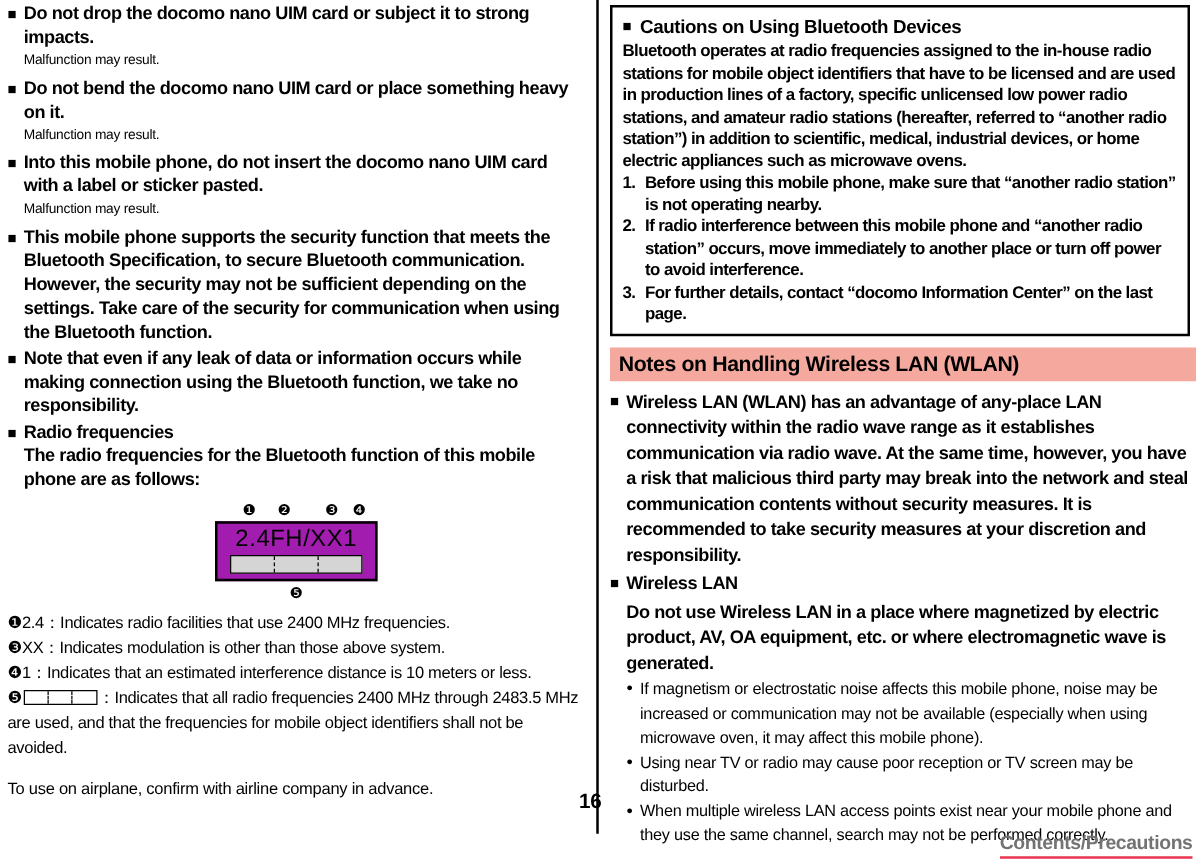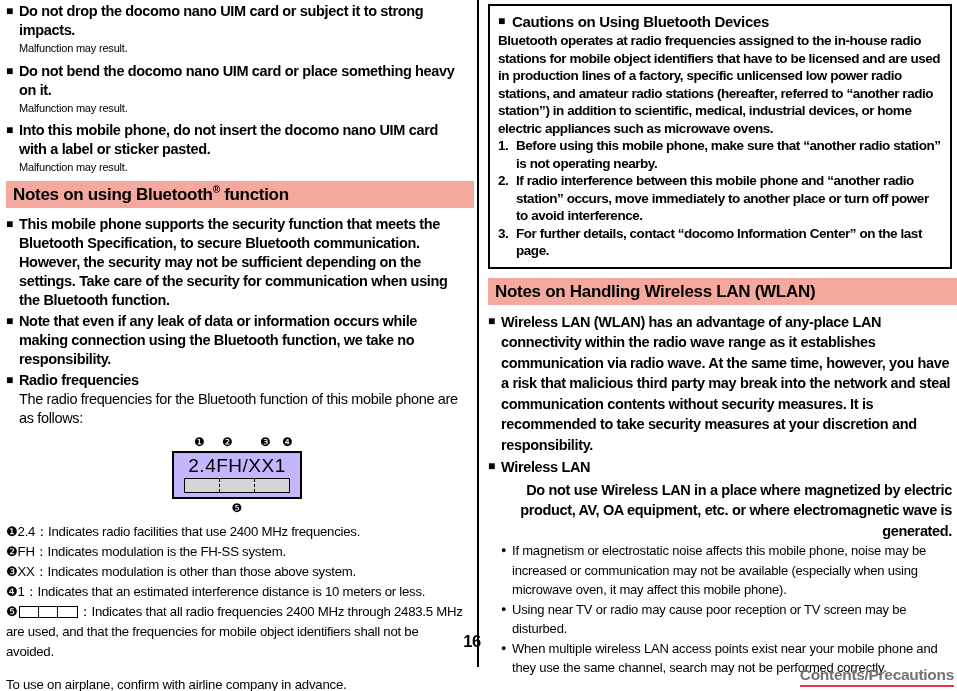--- a/index.html
+++ b/index.html
@@ -17,27 +17,27 @@
   .subnote{margin:1px 0 6px 13px;font-size:11px;line-height:14.5px;font-weight:normal;letter-spacing:-0.2px;}
 
   
   .pink{background:#f5a89e;font-weight:bold;font-size:17px;line-height:19px;
         padding:4px 6px 4px 7px;letter-spacing:-0.3px;}
   .pink sup{font-size:10px;line-height:0;}
   .pink-left{margin:6px 0 7px 0;width:455px;}
   .pink-right{margin:9px -5px 7px 0;}
 
   .bt-para{margin-bottom:2px;}
-  .radio-body{margin-left:13px;font-weight:normal;font-size:14.5px;line-height:19px;letter-spacing:-0.35px;}
+  .radio-body{margin-left:13px;font-weight:bold;font-size:14.5px;line-height:19px;letter-spacing:-0.35px;}
 
   
   .diagram{width:130px;margin:8px auto 0 auto;}
   .d-top{position:relative;height:13px;margin-bottom:2px;}
   .d-top span{position:absolute;font-size:12px;line-height:12px;}
-  .d-box{border:2px solid #000;background:#c4b5fd;height:44px;display:flex;flex-direction:column;
+  .d-box{border:2px solid #000;background:#a21caf;height:44px;display:flex;flex-direction:column;
          align-items:center;justify-content:center;}
   .d-label{font-size:19px;line-height:20px;letter-spacing:0.5px;font-weight:normal;}
   .d-bar{width:104px;height:13px;background:#d5d5d5;border:1px solid #000;display:flex;margin-top:2px;}
   .d-bar i{flex:1;border-right:1px dashed #000;}
   .d-bar i:last-child{border-right:none;}
   .d-bottom{text-align:center;font-size:12px;line-height:13px;margin-top:3px;}
 
   
   .legend{margin-top:7px;font-size:13.2px;line-height:20px;letter-spacing:-0.25px;}
   .legend p{margin:0;}
@@ -52,21 +52,21 @@
   
   .cbox{border:2px solid #000;padding:6px 8px 7px 8px;}
   .cbox-title{position:relative;padding-left:14px;font-size:15px;font-weight:bold;
               line-height:19px;letter-spacing:-0.3px;}
   .cbox-body{font-size:13.5px;font-weight:bold;line-height:17.5px;letter-spacing:-0.45px;margin-top:1px;}
   .cbox-item{display:flex;font-size:13.5px;font-weight:bold;line-height:17.5px;letter-spacing:-0.45px;}
   .cbox-item .n{width:18px;flex:none;}
   .cbox-item .t{flex:1;}
 
   .wlan-para{font-size:14.5px;line-height:20.5px;margin-bottom:2px;}
-  .wl-body{margin-left:13px;font-weight:bold;font-size:14.5px;line-height:20.5px;letter-spacing:-0.35px;text-align:right;}
+  .wl-body{margin-left:13px;font-weight:bold;font-size:14.5px;line-height:20.5px;letter-spacing:-0.35px;}
   .dot-item{position:relative;margin-left:13px;padding-left:11px;font-size:13px;
             line-height:19.5px;letter-spacing:-0.2px;}
   .dot{position:absolute;left:0;top:0;font-size:9px;line-height:19.5px;}
 
   
   .pagenum{position:absolute;left:455px;top:632px;width:26px;text-align:right;
            font-size:16.5px;font-weight:bold;letter-spacing:-0.3px;}
   .footer-label{position:absolute;right:3px;top:666px;font-size:15.5px;font-weight:bold;
                 color:#737373;border-bottom:2px solid #e9354f;padding-bottom:1px;letter-spacing:-0.3px;}
 </style>
@@ -88,23 +88,20 @@
       <span>Do not bend the docomo nano UIM card or place something heavy on it.</span>
     </div>
     <div class="subnote">Malfunction may result.</div>
 
     <div class="b-item">
       <span class="sq">■</span>
       <span>Into this mobile phone, do not insert the docomo nano UIM card with a label or sticker pasted.</span>
     </div>
     <div class="subnote">Malfunction may result.</div>
 
-    <div class="pink pink-left">
-      <span>Notes on using Bluetooth</span><sup>®</sup><span> function</span>
-    </div>
 
     <div class="b-item bt-para">
       <span class="sq">■</span>
       <span>This mobile phone supports the security function that meets the Bluetooth Specification, to secure Bluetooth communication. However, the security may not be sufficient depending on the settings. Take care of the security for communication when using the Bluetooth function.</span>
     </div>
     <div class="b-item bt-para">
       <span class="sq">■</span>
       <span>Note that even if any leak of data or information occurs while making connection using the Bluetooth function, we take no responsibility.</span>
     </div>
 
@@ -127,21 +124,20 @@
             <i></i>
             <i></i>
             <i></i>
           </div>
       </div>
       <div class="d-bottom">❺</div>
     </div>
 
     <div class="legend">
       <p>❶2.4：Indicates radio facilities that use 2400 MHz frequencies.</p>
-      <p>❷FH：Indicates modulation is the FH-SS system.</p>
       <p>❸XX：Indicates modulation is other than those above system.</p>
       <p>❹1：Indicates that an estimated interference distance is 10 meters or less.</p>
       <p><span>❺</span><span class="bar-icon">
             <i></i>
             <i></i>
             <i></i>
           </span><span>：Indicates that all radio frequencies 2400 MHz through 2483.5 MHz are used, and that the frequencies for mobile object identifiers shall not be avoided.</span></p>
     </div>
 
     <div class="airplane">

